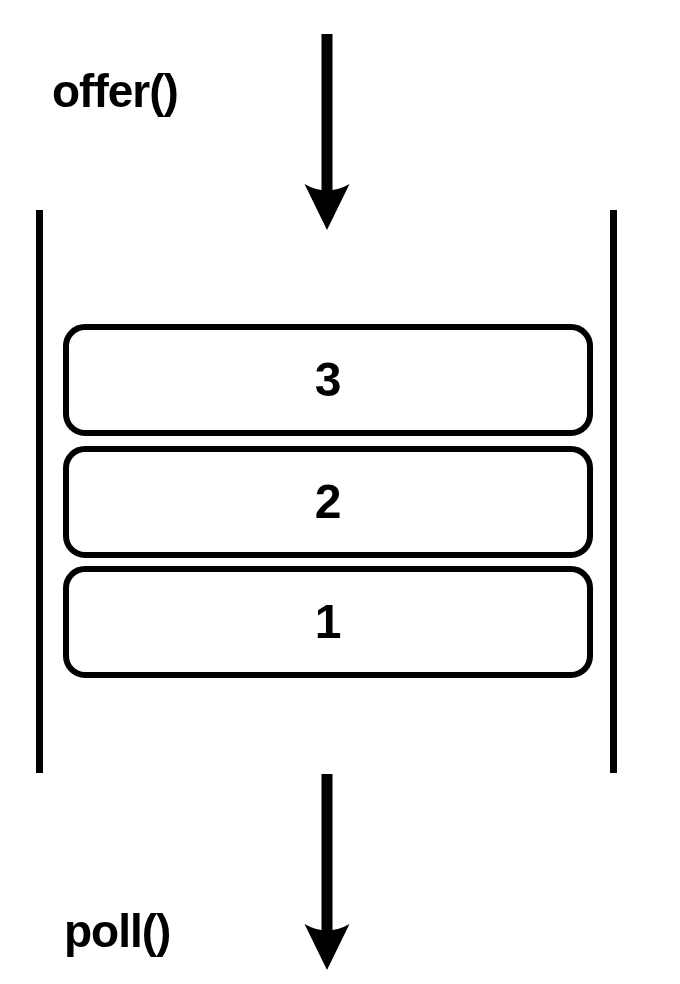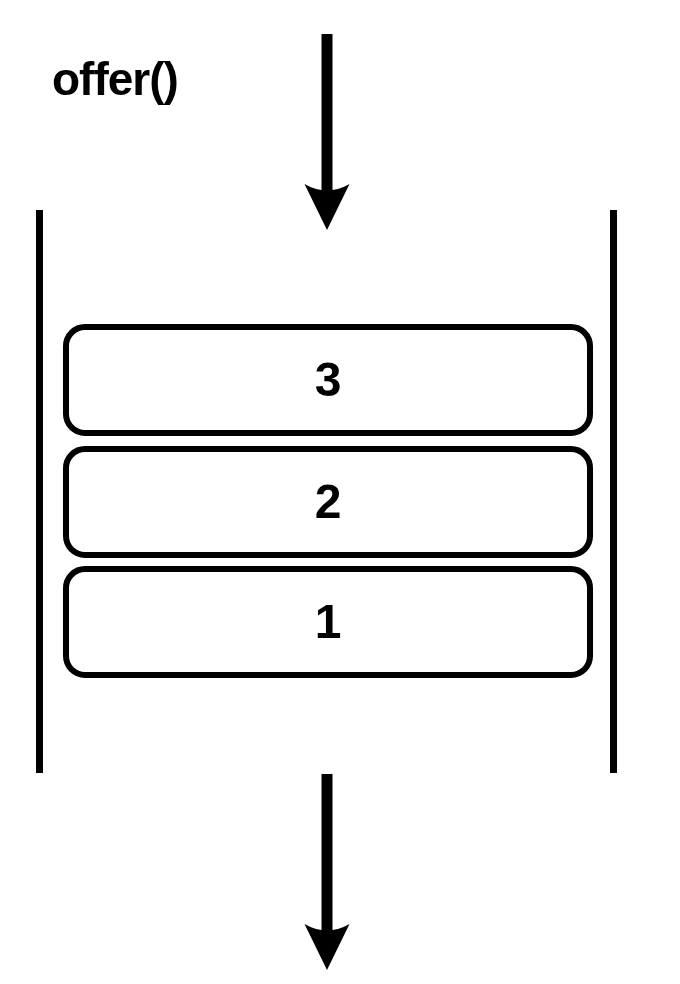--- a/index.html
+++ b/index.html
@@ -17,21 +17,21 @@
   }
   .op-label {
     position: absolute;
     color: #000000;
     font-weight: bold;
     font-size: 46px;
     line-height: 1;
     letter-spacing: -1px;
     white-space: nowrap;
   }
-  .offer-label { left: 52px; top: 56px; }
+  .offer-label { left: 52px; top: 68px; }
   .poll-label  { left: 64px; top: 908px; }
 
   .arrow {
     position: absolute;
     width: 46px;
     height: 196px;
   }
   .arrow-top    { left: 304px; top: 34px; }
   .arrow-bottom { left: 304px; top: 774px; }
 
@@ -92,14 +92,15 @@
   </div>
   <div class="queue-item item-2">
     <span class="item-value">1</span>
   </div>
 
   <svg class="arrow arrow-bottom" viewBox="0 0 46 196" aria-hidden="true">
     <rect x="17.5" y="0" width="11" height="160" fill="#000000"></rect>
     <path d="M23 196 L45.5 150 Q23 163 0.5 150 Z" fill="#000000"></path>
   </svg>
 
+  <div class="op-label poll-label">poll()</div>
 
 </div>
 
 </body></html>

